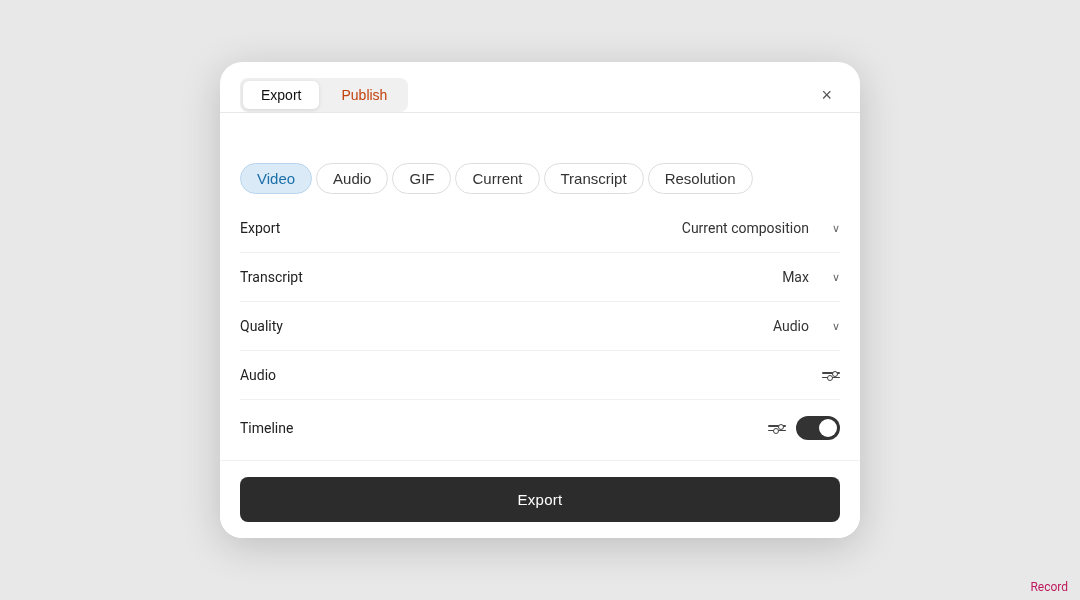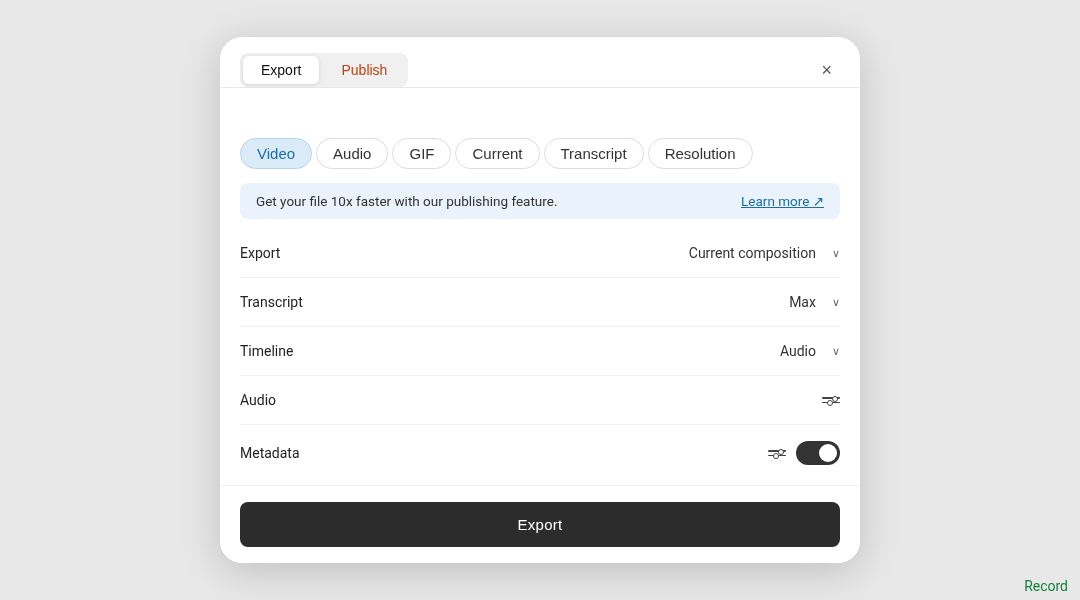--- a/index.html
+++ b/index.html
@@ -143,21 +143,21 @@
 
     .setting-label {
       font-size: 14px;
       color: #222;
       font-weight: 400;
     }
 
     .setting-value {
       display: flex;
       align-items: center;
-      gap: 16px;
+      gap: 23px;
       font-size: 14px;
       color: #333;
       cursor: pointer;
       background: none;
       border: none;
       font-family: inherit;
     }
 
     .chevron {
       font-size: 11px;
@@ -251,22 +251,22 @@
       font-size: 15px;
       font-weight: 500;
       cursor: pointer;
       letter-spacing: 0.3px;
     }
 
     .bottom-bar {
       position: absolute;
       bottom: 0;
       right: 0;
-      font-size: 14px;
-      color: #15803d;
+      font-size: 12px;
+      color: #be185d;
       padding: 6px 12px;
     }
   </style>
 </head>
 <body>
 
 <div class="modal-overlay">
 
   <div class="modal">
 
@@ -280,63 +280,59 @@
 
     <div class="sub-tabs">
       <button class="sub-tab active">Video</button>
       <button class="sub-tab">Audio</button>
       <button class="sub-tab">GIF</button>
       <button class="sub-tab">Current</button>
       <button class="sub-tab">Transcript</button>
       <button class="sub-tab">Resolution</button>
     </div>
 
-    <div class="info-banner">
-      <span>Get your file 10x faster with our publishing feature.</span>
-      <button class="learn-more">Learn more ↗</button>
-    </div>
 
     <div class="settings-section">
 
       <div class="setting-row">
         <span class="setting-label">Export</span>
         <button class="setting-value">
           <span>Current composition</span>
           <span class="chevron">∨</span>
         </button>
       </div>
 
       <div class="setting-row">
         <span class="setting-label">Transcript</span>
         <button class="setting-value">
           <span>Max</span>
           <span class="chevron">∨</span>
         </button>
       </div>
 
       <div class="setting-row">
-        <span class="setting-label">Timeline</span>
+        <span class="setting-label">Quality</span>
         <button class="setting-value">
           <span>Audio</span>
           <span class="chevron">∨</span>
         </button>
       </div>
 
       <div class="setting-row">
         <span class="setting-label">Audio</span>
         <div class="setting-icons">
           <div class="adjust-icon">
             <span></span>
             <span></span>
           </div>
         </div>
       </div>
 
       <div class="setting-row">
-        <span class="setting-label">Metadata</span>
+        <span class="setting-label">Timeline</span>
         <div class="setting-icons">
           <div class="adjust-icon">
             <span></span>
             <span></span>
           </div>
           <button class="toggle"></button>
         </div>
       </div>
 
     </div>

